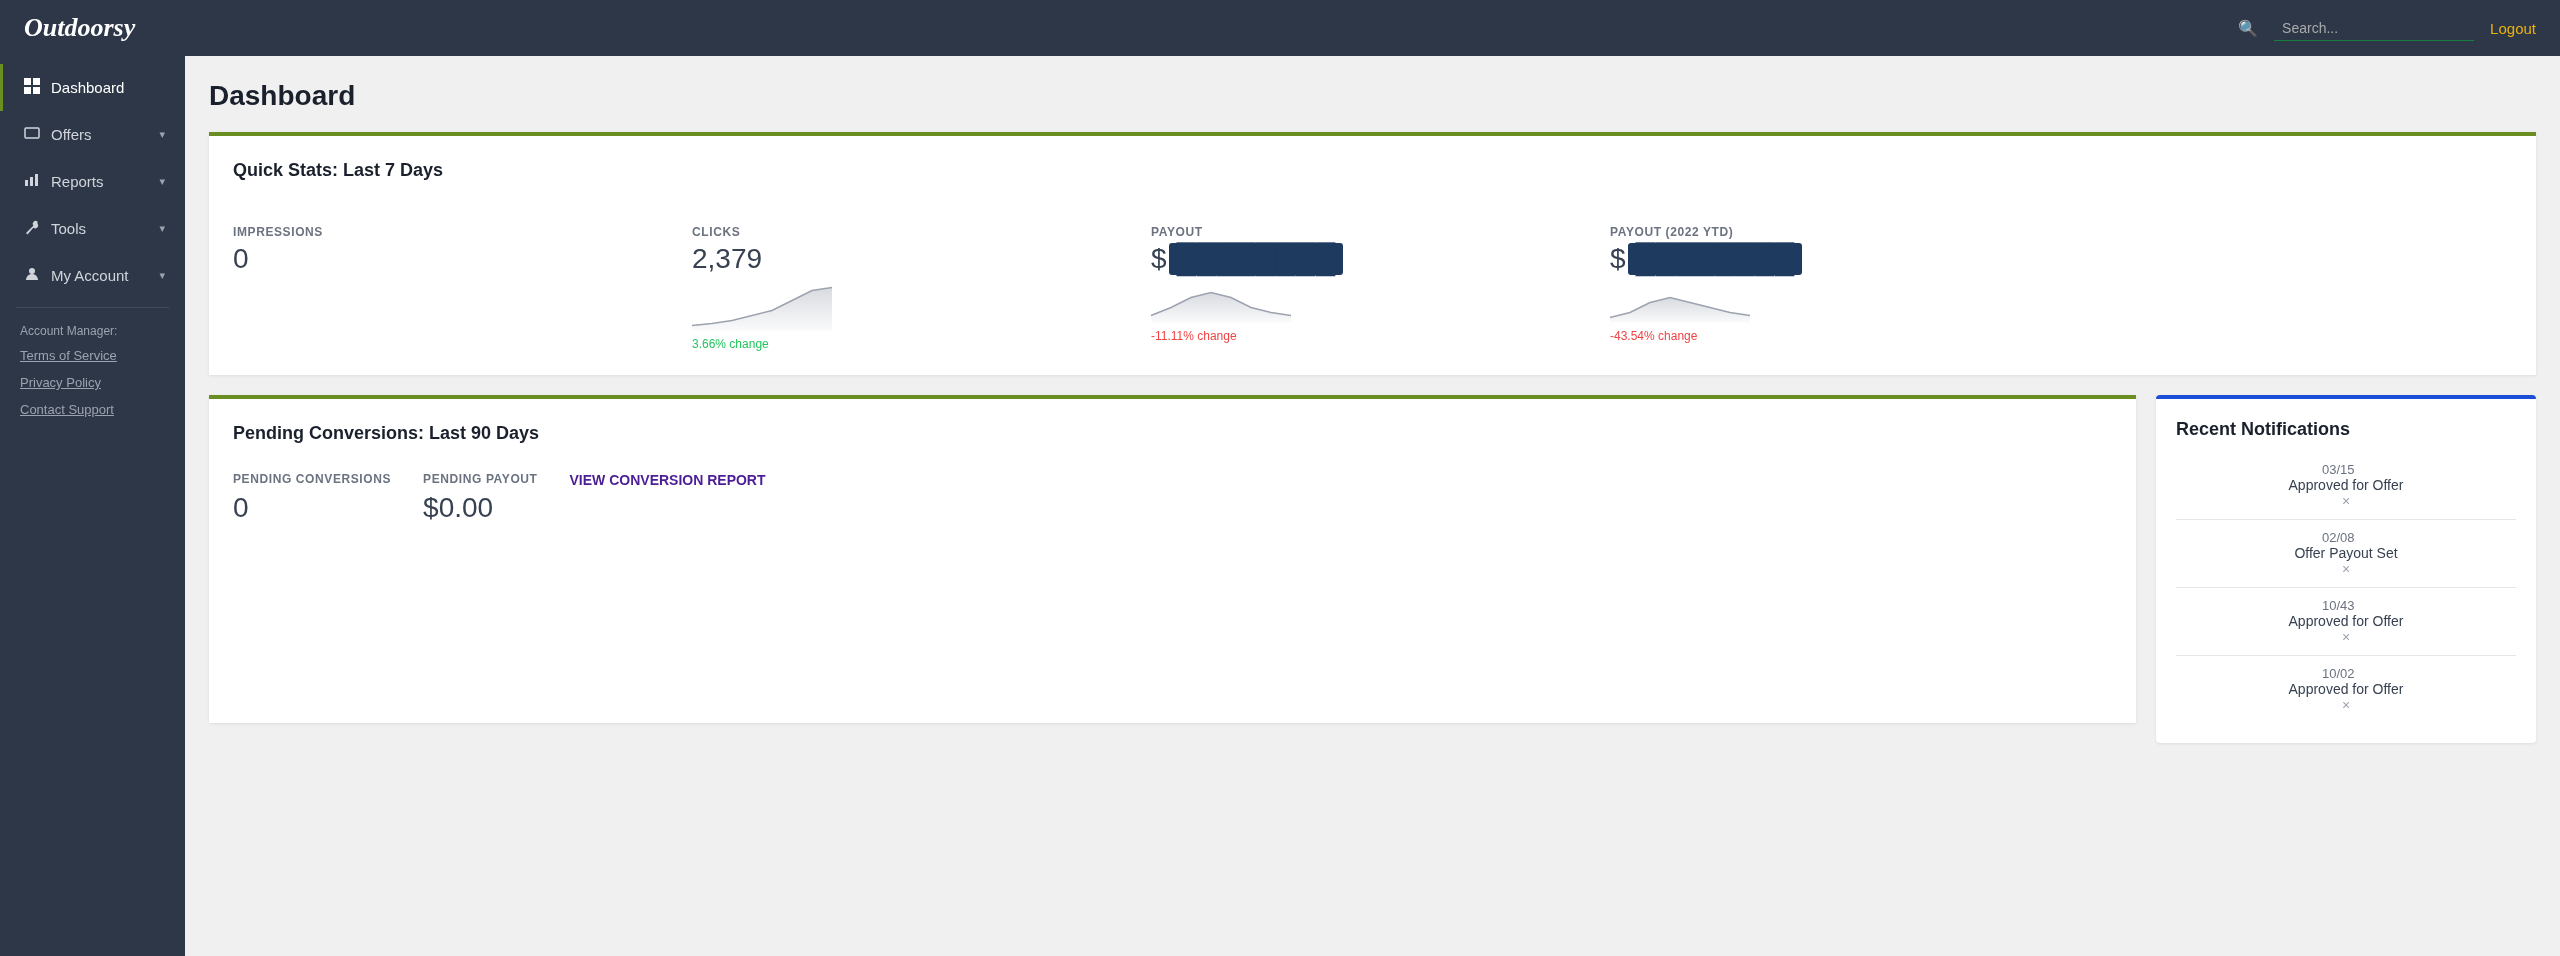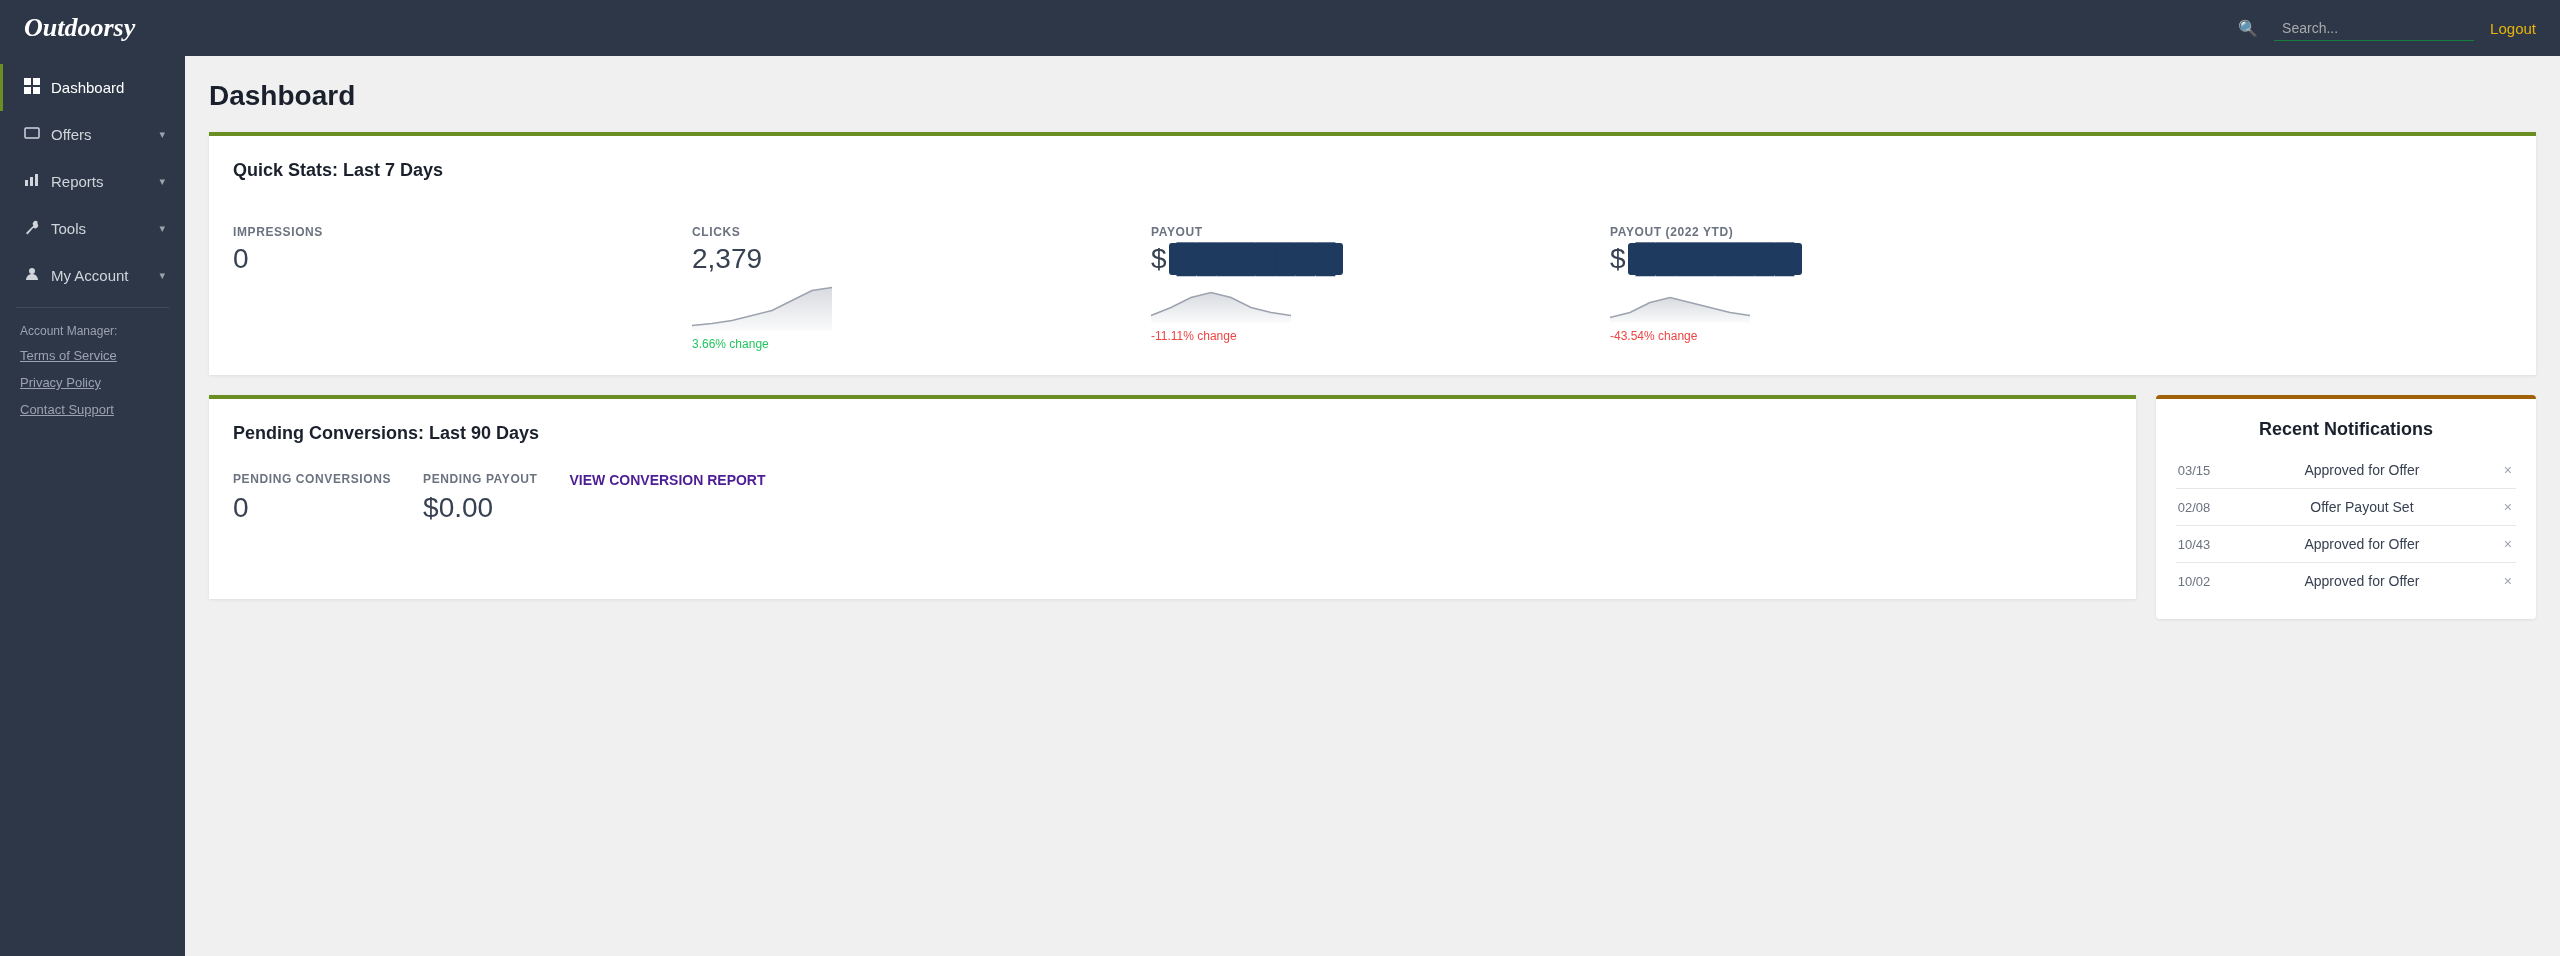--- a/index.html
+++ b/index.html
@@ -224,39 +224,39 @@
       font-weight: bold;
       font-size: 14px;
       cursor: pointer;
       align-self: center;
     }
 
     
     .notifications-card {
       background: white;
       border-radius: 4px;
-      border-top: 4px solid #a16207;
+      border-top: 4px solid #1d4ed8;
       padding: 20px;
       box-shadow: 0 1px 3px rgba(0,0,0,0.08);
-      text-align: center;
     }
     .notifications-title {
       font-size: 18px;
       font-weight: bold;
       color: #1a202c;
       margin-bottom: 12px;
     }
     .notification-row {
       display: flex;
       align-items: center;
       justify-content: space-between;
       padding: 10px 0;
       border-bottom: 1px solid #e5e7eb;
       font-size: 14px;
       color: #374151;
+      flex-direction: column;
     }
     .notification-row:last-child { border-bottom: none; }
     .notification-date {
       color: #6b7280;
       font-size: 13px;
       min-width: 36px;
       margin-right: 12px;
     }
     .notification-text { flex: 1; }
     .notification-close {

